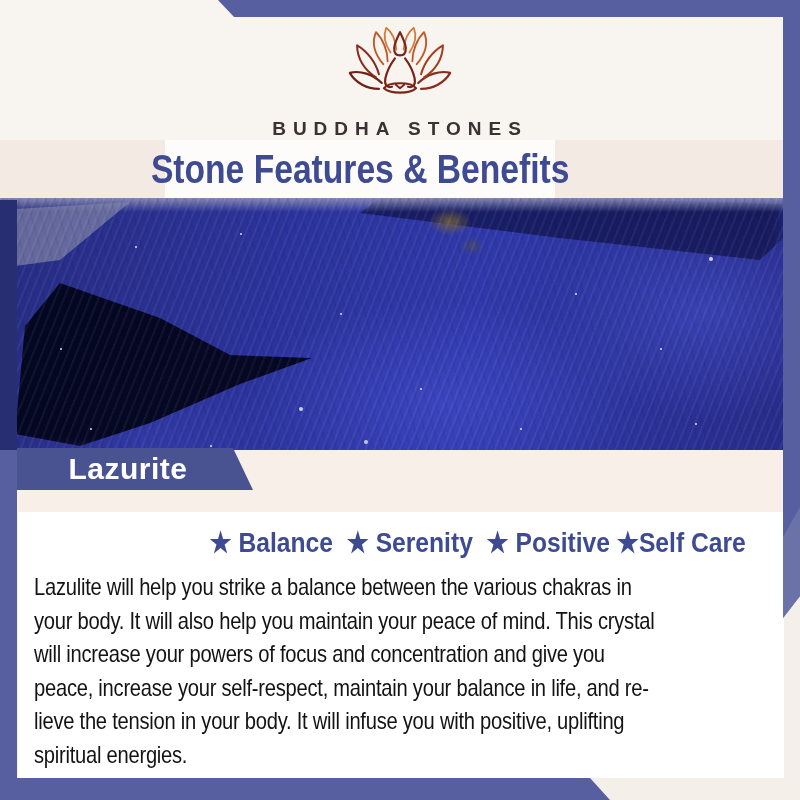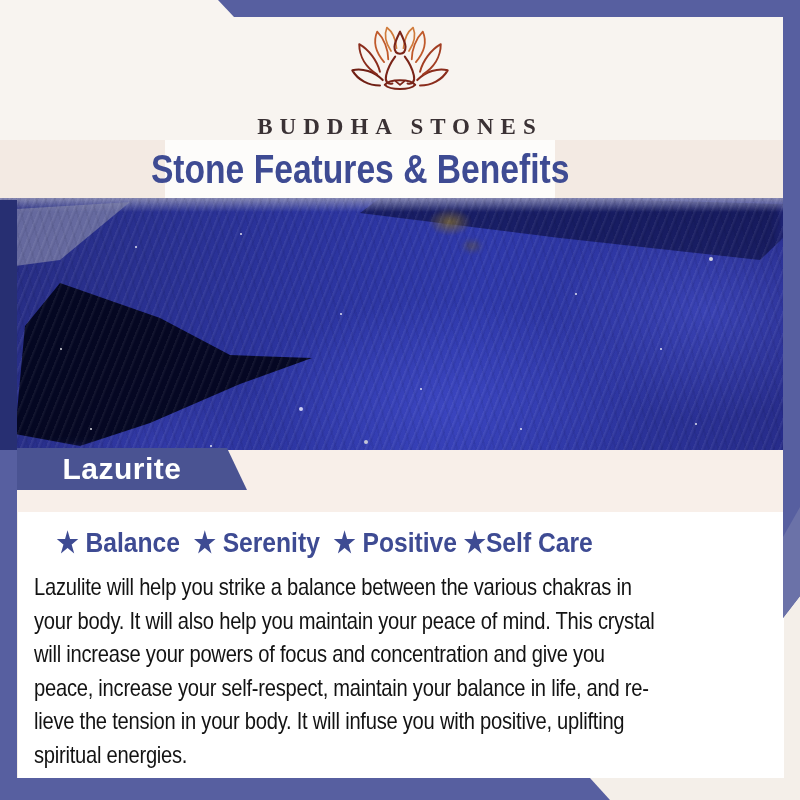--- a/index.html
+++ b/index.html
@@ -10,22 +10,22 @@
   
   .header-bg{left:0;top:0;width:800px;height:140px;background:#f8f4f0;}
   .title-band{left:0;top:140px;width:800px;height:58px;background:#f3eae3;}
   .title-box{left:165px;top:140px;width:390px;height:58px;background:#fdfcfa;
              display:flex;align-items:center;justify-content:center;}
   .title-text{font-weight:700;font-size:41px;color:#3e4b93;transform:scaleX(.82);
               transform-origin:center;white-space:pre;letter-spacing:0;}
 
   .logo-wrap{left:300px;top:22px;width:200px;height:118px;display:flex;
              flex-direction:column;align-items:center;}
-  .brand-name{margin-top:16px;font-family:Liberation Serif, serif;font-weight:600;
-              font-size:23px;letter-spacing:7px;color:#3a3134;white-space:pre;}
+  .brand-name{margin-top:16px;font-family:Liberation Sans, sans-serif;font-weight:600;
+              font-size:19px;letter-spacing:7px;color:#3a3134;white-space:pre;}
 
   
   .bar{background:#575fa0;}
   .top-bar{left:0;top:0;width:800px;height:17px;
            clip-path:polygon(218px 0,800px 0,800px 17px,234px 17px);}
   .right-bar{left:783px;top:0;width:17px;height:620px;
              clip-path:polygon(0 0,17px 0,17px 596px,0 618px);}
   .right-bar-lite{left:783px;top:505px;width:17px;height:113px;background:#6b72a8;
              clip-path:polygon(0 32px,17px 2px,17px 91px,0 113px);}
   .bottom-bar{left:0;top:778px;width:612px;height:22px;
@@ -55,30 +55,30 @@
   .f-striate{background:
       repeating-linear-gradient(112deg,rgba(255,255,255,.055) 0 1px,rgba(0,0,30,.05) 3px 4px,transparent 4px 8px),
       repeating-linear-gradient(75deg,rgba(0,0,25,.05) 0 2px,transparent 2px 9px);}
   .f-speck{left:340px;top:115px;width:2px;height:2px;border-radius:50%;background:#fff;opacity:.85;
      box-shadow:-205px -67px 0 #fff,-40px 95px 0 1px #e8e8ff,180px 115px 0 #fff,
         320px 35px 0 #fff,370px -55px 0 1px #eee,-250px 115px 0 #fff,80px 75px 0 #fff,
         235px -20px 0 #fff,-100px -80px 0 #fff,-280px 35px 0 #fff,355px 110px 0 #fff,
         -130px 132px 0 #fff,25px 128px 0 1px #ddd;}
 
   
-  .ribbon{left:11px;top:448px;width:236px;height:42px;background:#4a5392;
+  .ribbon{left:17px;top:448px;width:236px;height:42px;background:#4a5392;
           clip-path:polygon(0 0,216px 0,236px 42px,0 42px);
           display:flex;align-items:center;justify-content:center;}
   .ribbon-text{color:#fff;font-weight:700;font-size:30px;letter-spacing:.5px;
                padding-right:14px;}
 
   
   .lower-band{left:17px;top:450px;width:766px;height:62px;background:#f8efe9;}
   .card{left:18px;top:512px;width:766px;height:266px;background:#ffffff;}
-  .benefits{left:20px;top:526px;width:762px;text-align:left;}
+  .benefits{left:20px;top:526px;width:762px;text-align:right;}
   .benefits-text{display:inline-block;font-weight:700;font-size:28px;color:#3e4b93;
                  transform:scaleX(.88);transform-origin:center;white-space:pre;}
   .description{left:34px;top:570px;width:880px;font-size:24px;line-height:33.5px;
                color:#131313;letter-spacing:-.3px;white-space:pre;
                transform:scaleX(.84);transform-origin:left top;}
 </style>
 </head>
 <body>
 
 <div id="stage">

